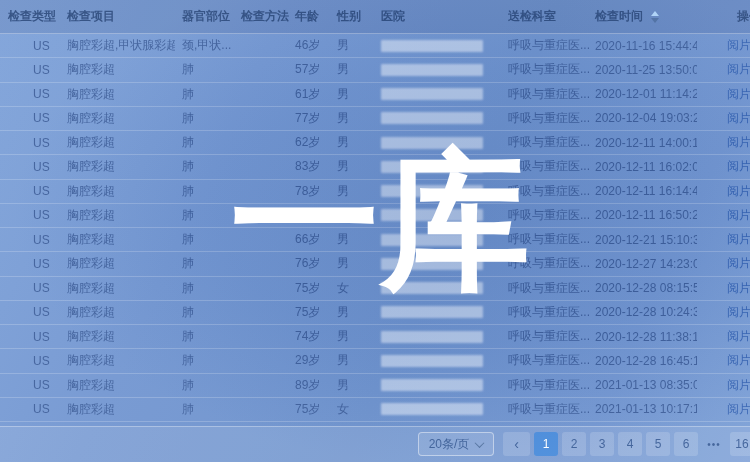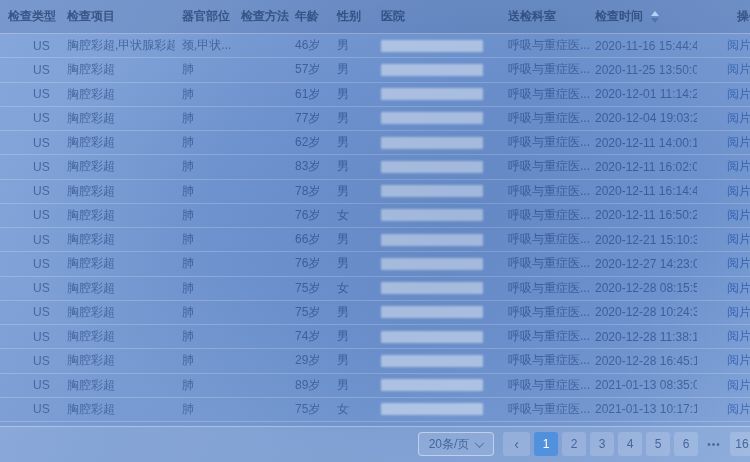--- a/index.html
+++ b/index.html
@@ -401,15 +401,16 @@
 
     <button class="page-btn">6</button>
 
     <button class="page-btn ellipsis">•••</button>
 
     <button class="page-btn">16</button>
   </span>
     </div>
   </div>
 
+  <div class="watermark">一库</div>
 
   <div class="vignette"></div>
 </div>
 
 </body></html>

